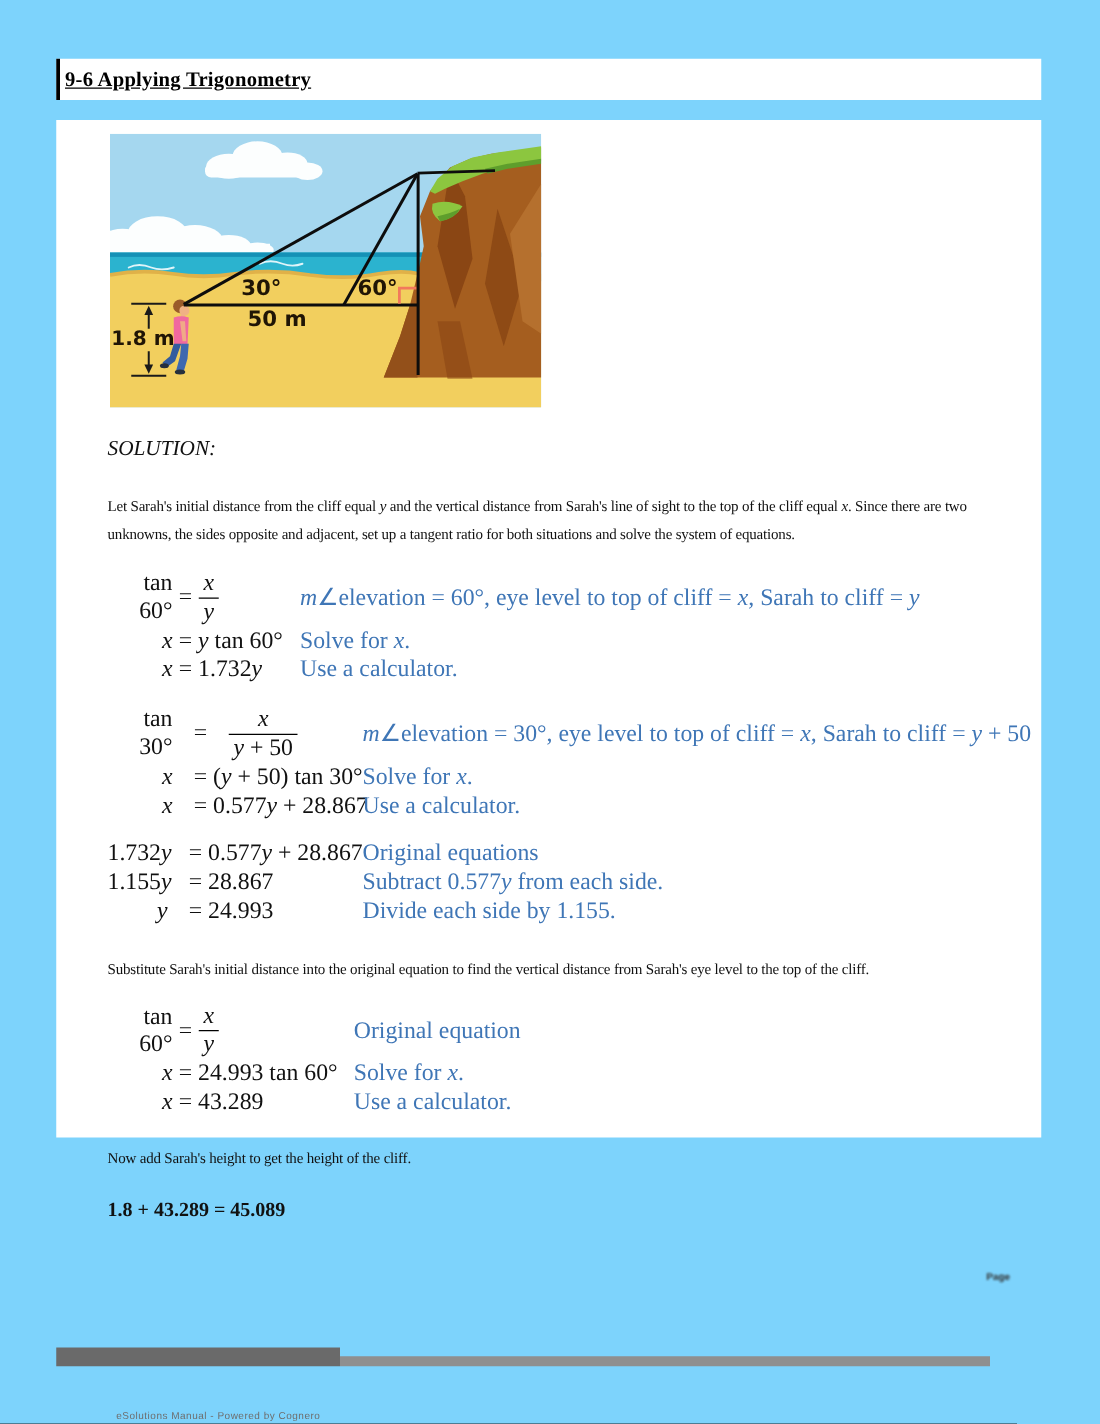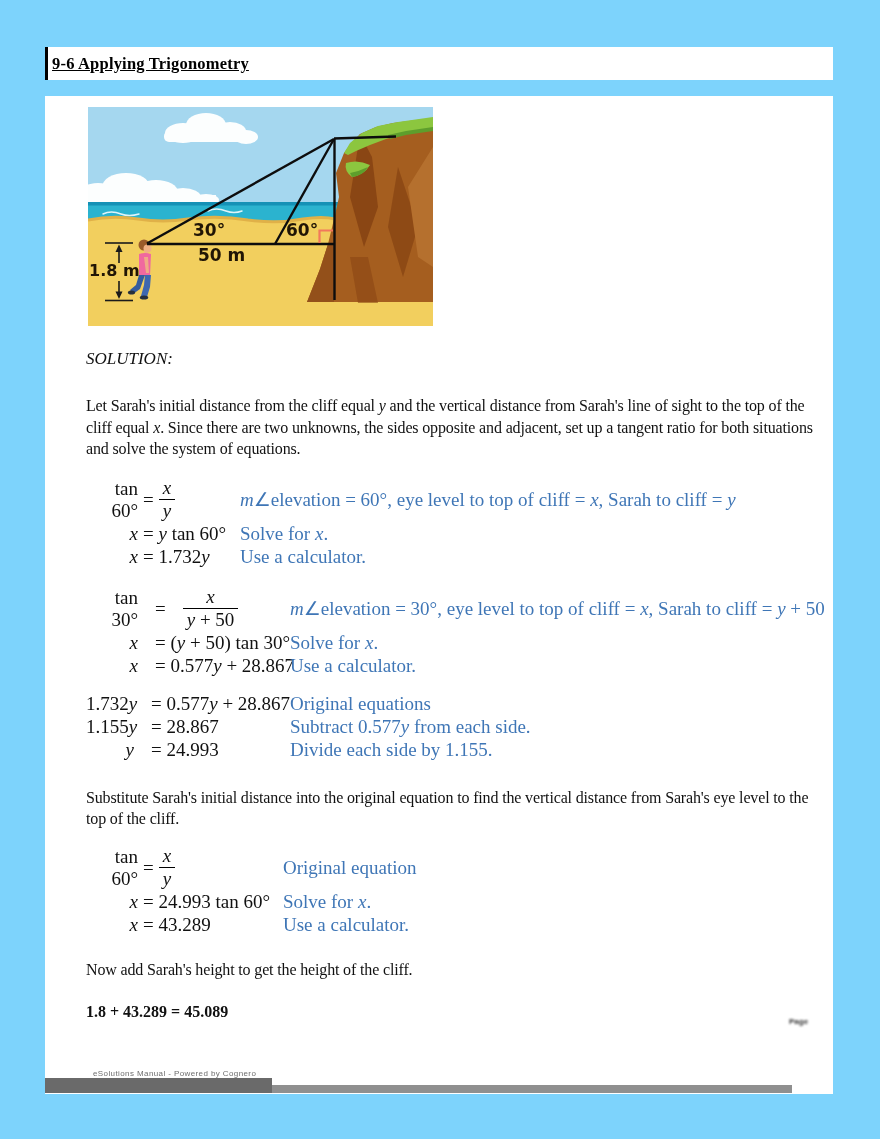--- a/index.html
+++ b/index.html
@@ -4,25 +4,25 @@
 <style>
   html,body{margin:0;padding:0;background:#000;}
   .page{position:relative;width:880px;height:1139px;background:#7dd3fc;overflow:hidden;
         font-family:"Liberation Serif",serif;color:#111;}
   
   .header-bar{position:absolute;left:45px;top:47px;width:788px;height:33px;background:#fff;
               border-left:3px solid #000;box-sizing:border-box;display:flex;align-items:center;}
   .header-title{font-weight:bold;font-size:16.5px;text-decoration:underline;margin-left:4px;
                 letter-spacing:.2px;color:#000;}
   
-  .content{position:absolute;left:45px;top:96px;width:788px;height:998px;background:#fff;
+  .content{position:absolute;left:45px;top:96px;width:788px;height:814px;background:#fff;
            box-sizing:border-box;padding:11px 0 0 41px;}
   .figure-wrap{margin-left:2px;width:345px;height:219px;line-height:0;}
   .solution{font-style:italic;font-size:17px;margin-top:22px;line-height:21px;}
-  .para{font-size:16px;line-height:21.5px;letter-spacing:-0.15px;width:737px;margin:0;}
+  .para{font-size:12px;line-height:21.5px;letter-spacing:-0.15px;width:737px;margin:0;}
   .p1{margin-top:26px;} .p2{margin-top:20px;} .p3{margin-top:25px;} .p4{margin-top:22px;}
   
   .mathblock{font-size:19px;}
   .b1{margin-top:17px;} .b2{margin-top:17px;} .b3{margin-top:15px;} .b4{margin-top:15px;}
   .mrow{display:flex;align-items:center;min-height:23px;}
   .fracrow{min-height:46px;}
   .eq-left{display:flex;align-items:center;flex:none;}
   .b1 .eq-left,.b4 .eq-left{width:154px;}
   .b2 .eq-left,.b3 .eq-left{width:204px;gap:12px;}
   .b4 .eq-left{width:197px;}
@@ -31,21 +31,21 @@
   .eqsign{margin:0 5px;}
   .rhs{margin-left:5px;white-space:nowrap;}
   .frac{display:inline-block;text-align:center;line-height:1.15;}
   .frac .num{display:block;padding:0 4px;}
   .frac .den{display:block;border-top:1.4px solid #000;padding:0 4px;}
   .ann{color:#3F76B6;white-space:nowrap;}
   .finaleq{font-size:16px;margin-top:21px;line-height:21px;font-weight:bold;}
   
   .fbar-dark{position:absolute;left:45px;top:1078px;width:227px;height:15px;background:#6a6a6a;}
   .fbar-light{position:absolute;left:272px;top:1085px;width:520px;height:8px;background:#8f8f8f;}
-  .footer-left{position:absolute;left:49px;top:1069px;font-family:"Liberation Sans",sans-serif;
+  .footer-left{position:absolute;left:49px;top:1128px;font-family:"Liberation Sans",sans-serif;
                font-size:8px;color:#6e6e6e;letter-spacing:.4px;filter:blur(.6px);white-space:nowrap;padding-left:44px;}
   .footer-right{position:absolute;left:789px;top:1017px;font-family:"Liberation Sans",sans-serif;
                 font-size:8px;font-weight:bold;color:#333;filter:blur(.9px);white-space:nowrap;}
   i{font-style:italic;}
   .fig-label{font-family:"DejaVu Sans",sans-serif;font-weight:bold;fill:#201505;}
 </style>
 </head>
 <body>
 
 <div class="page">

